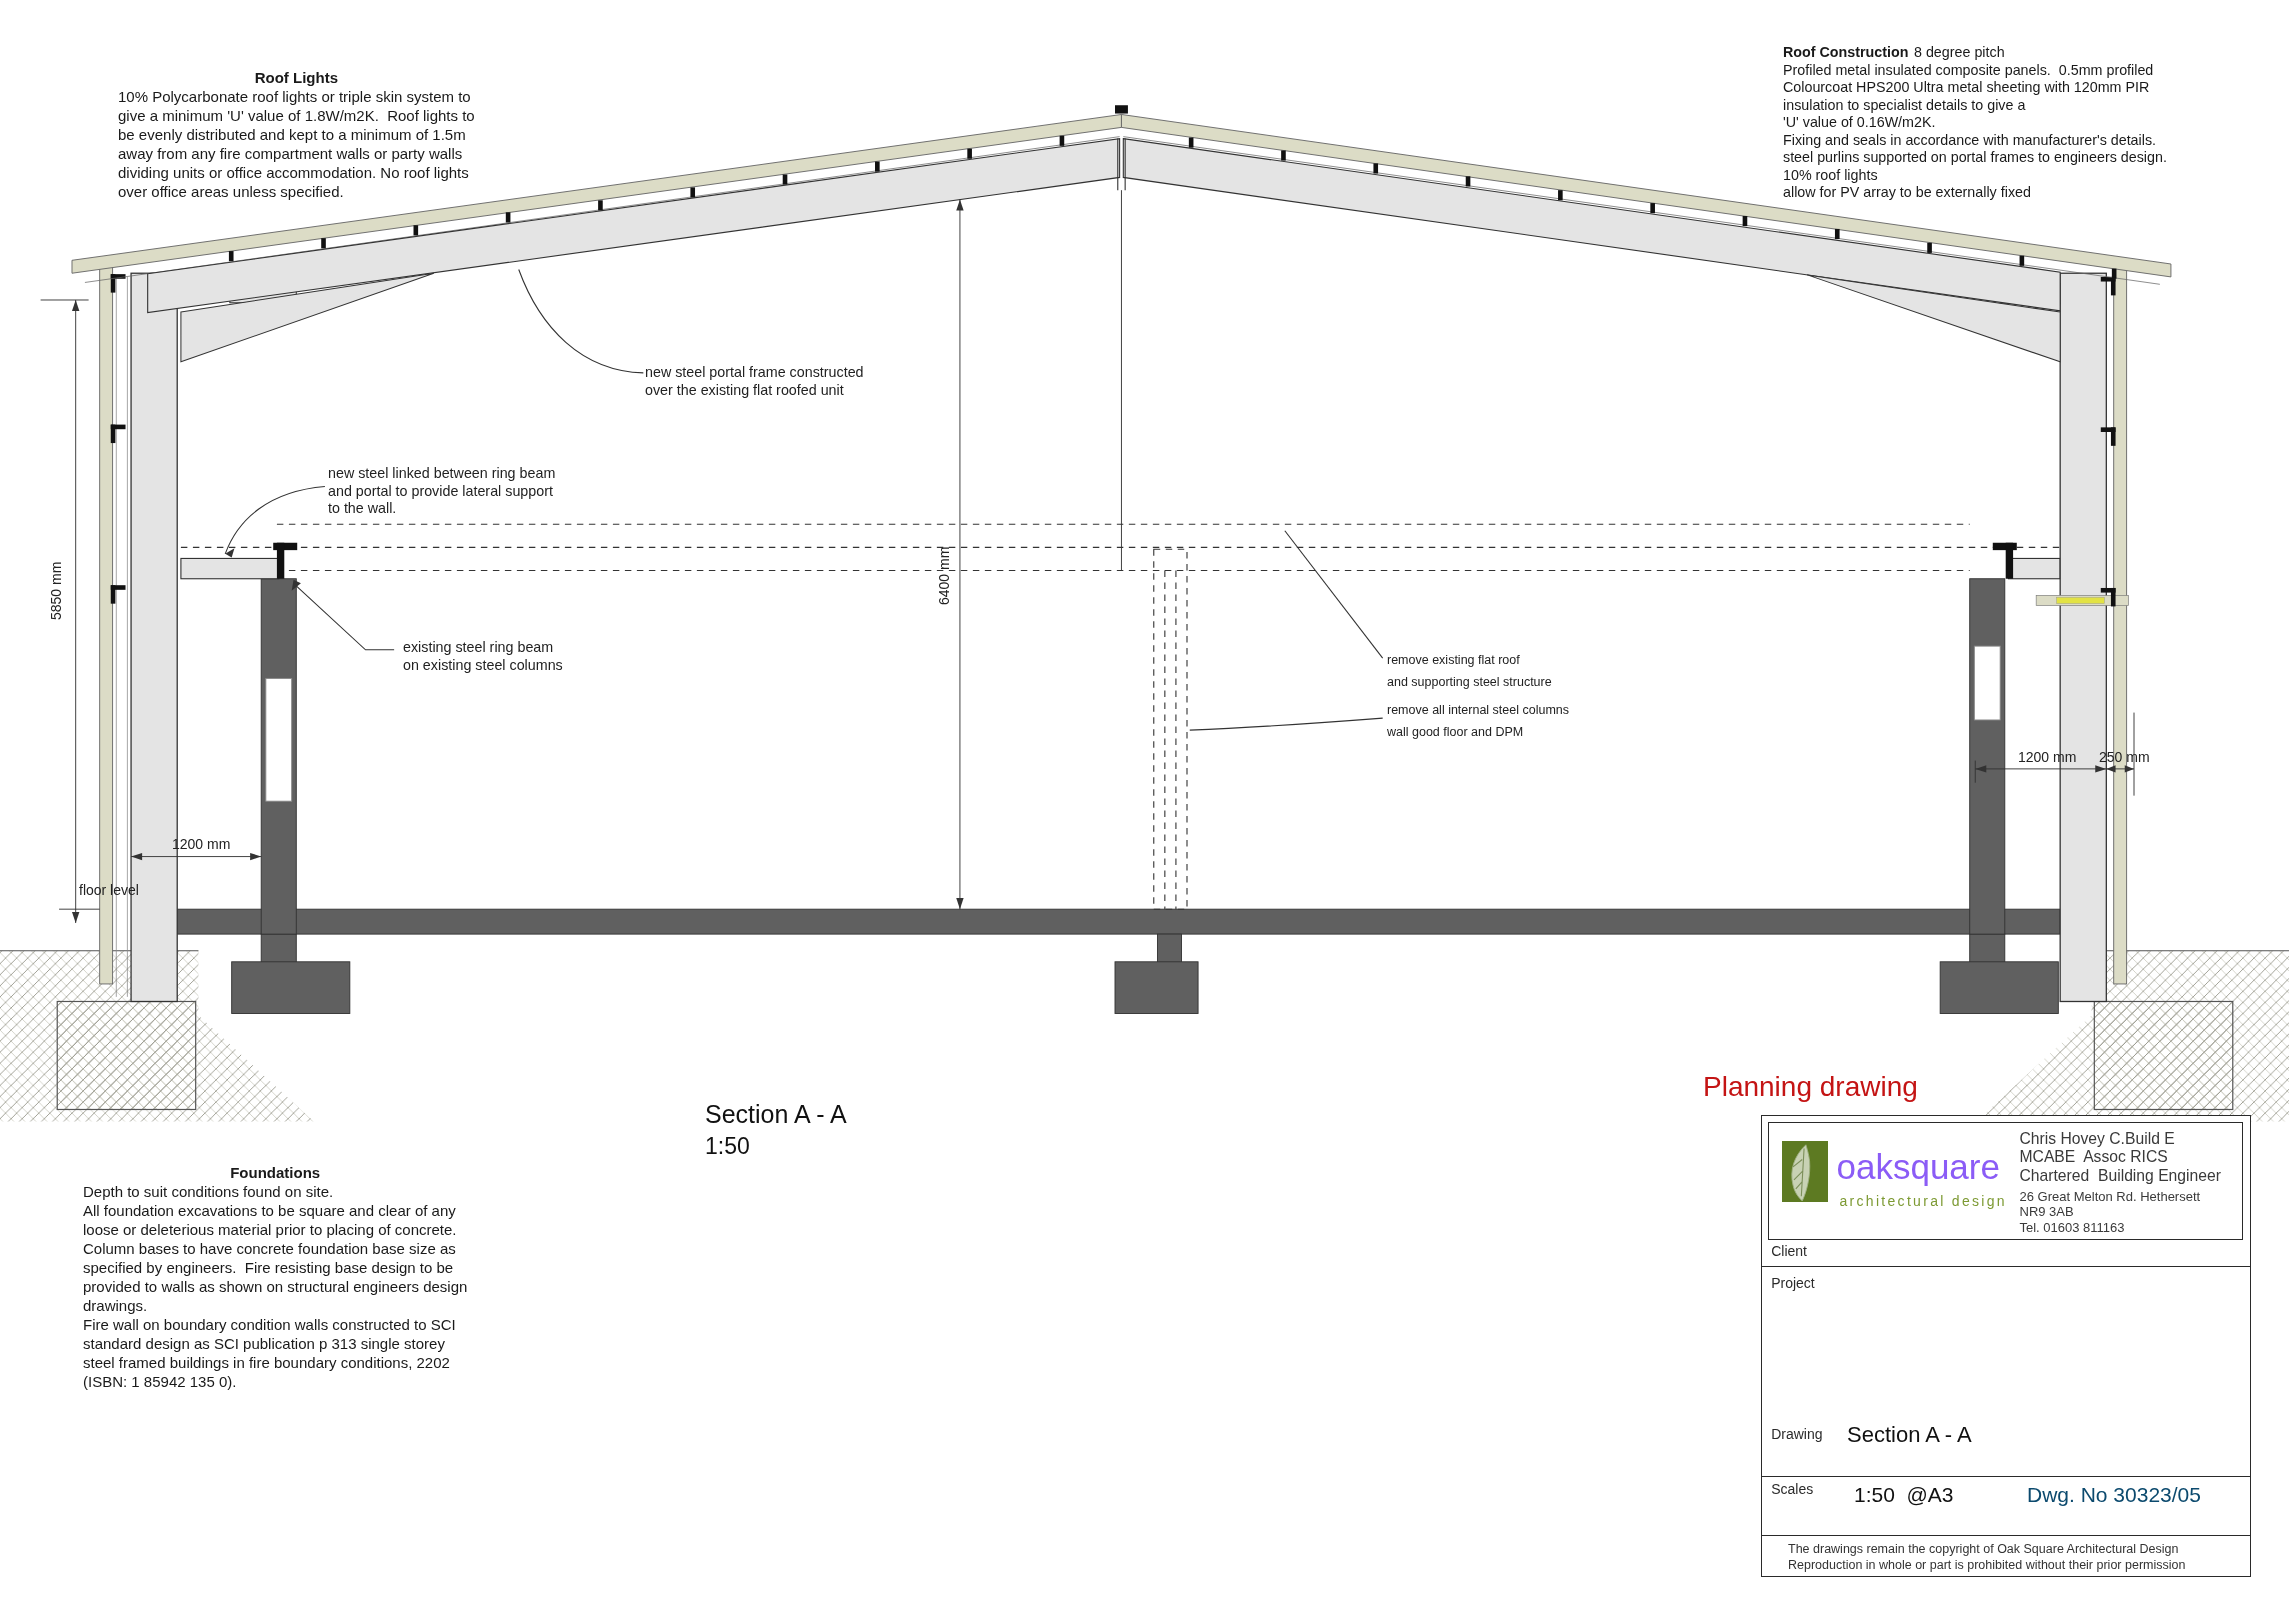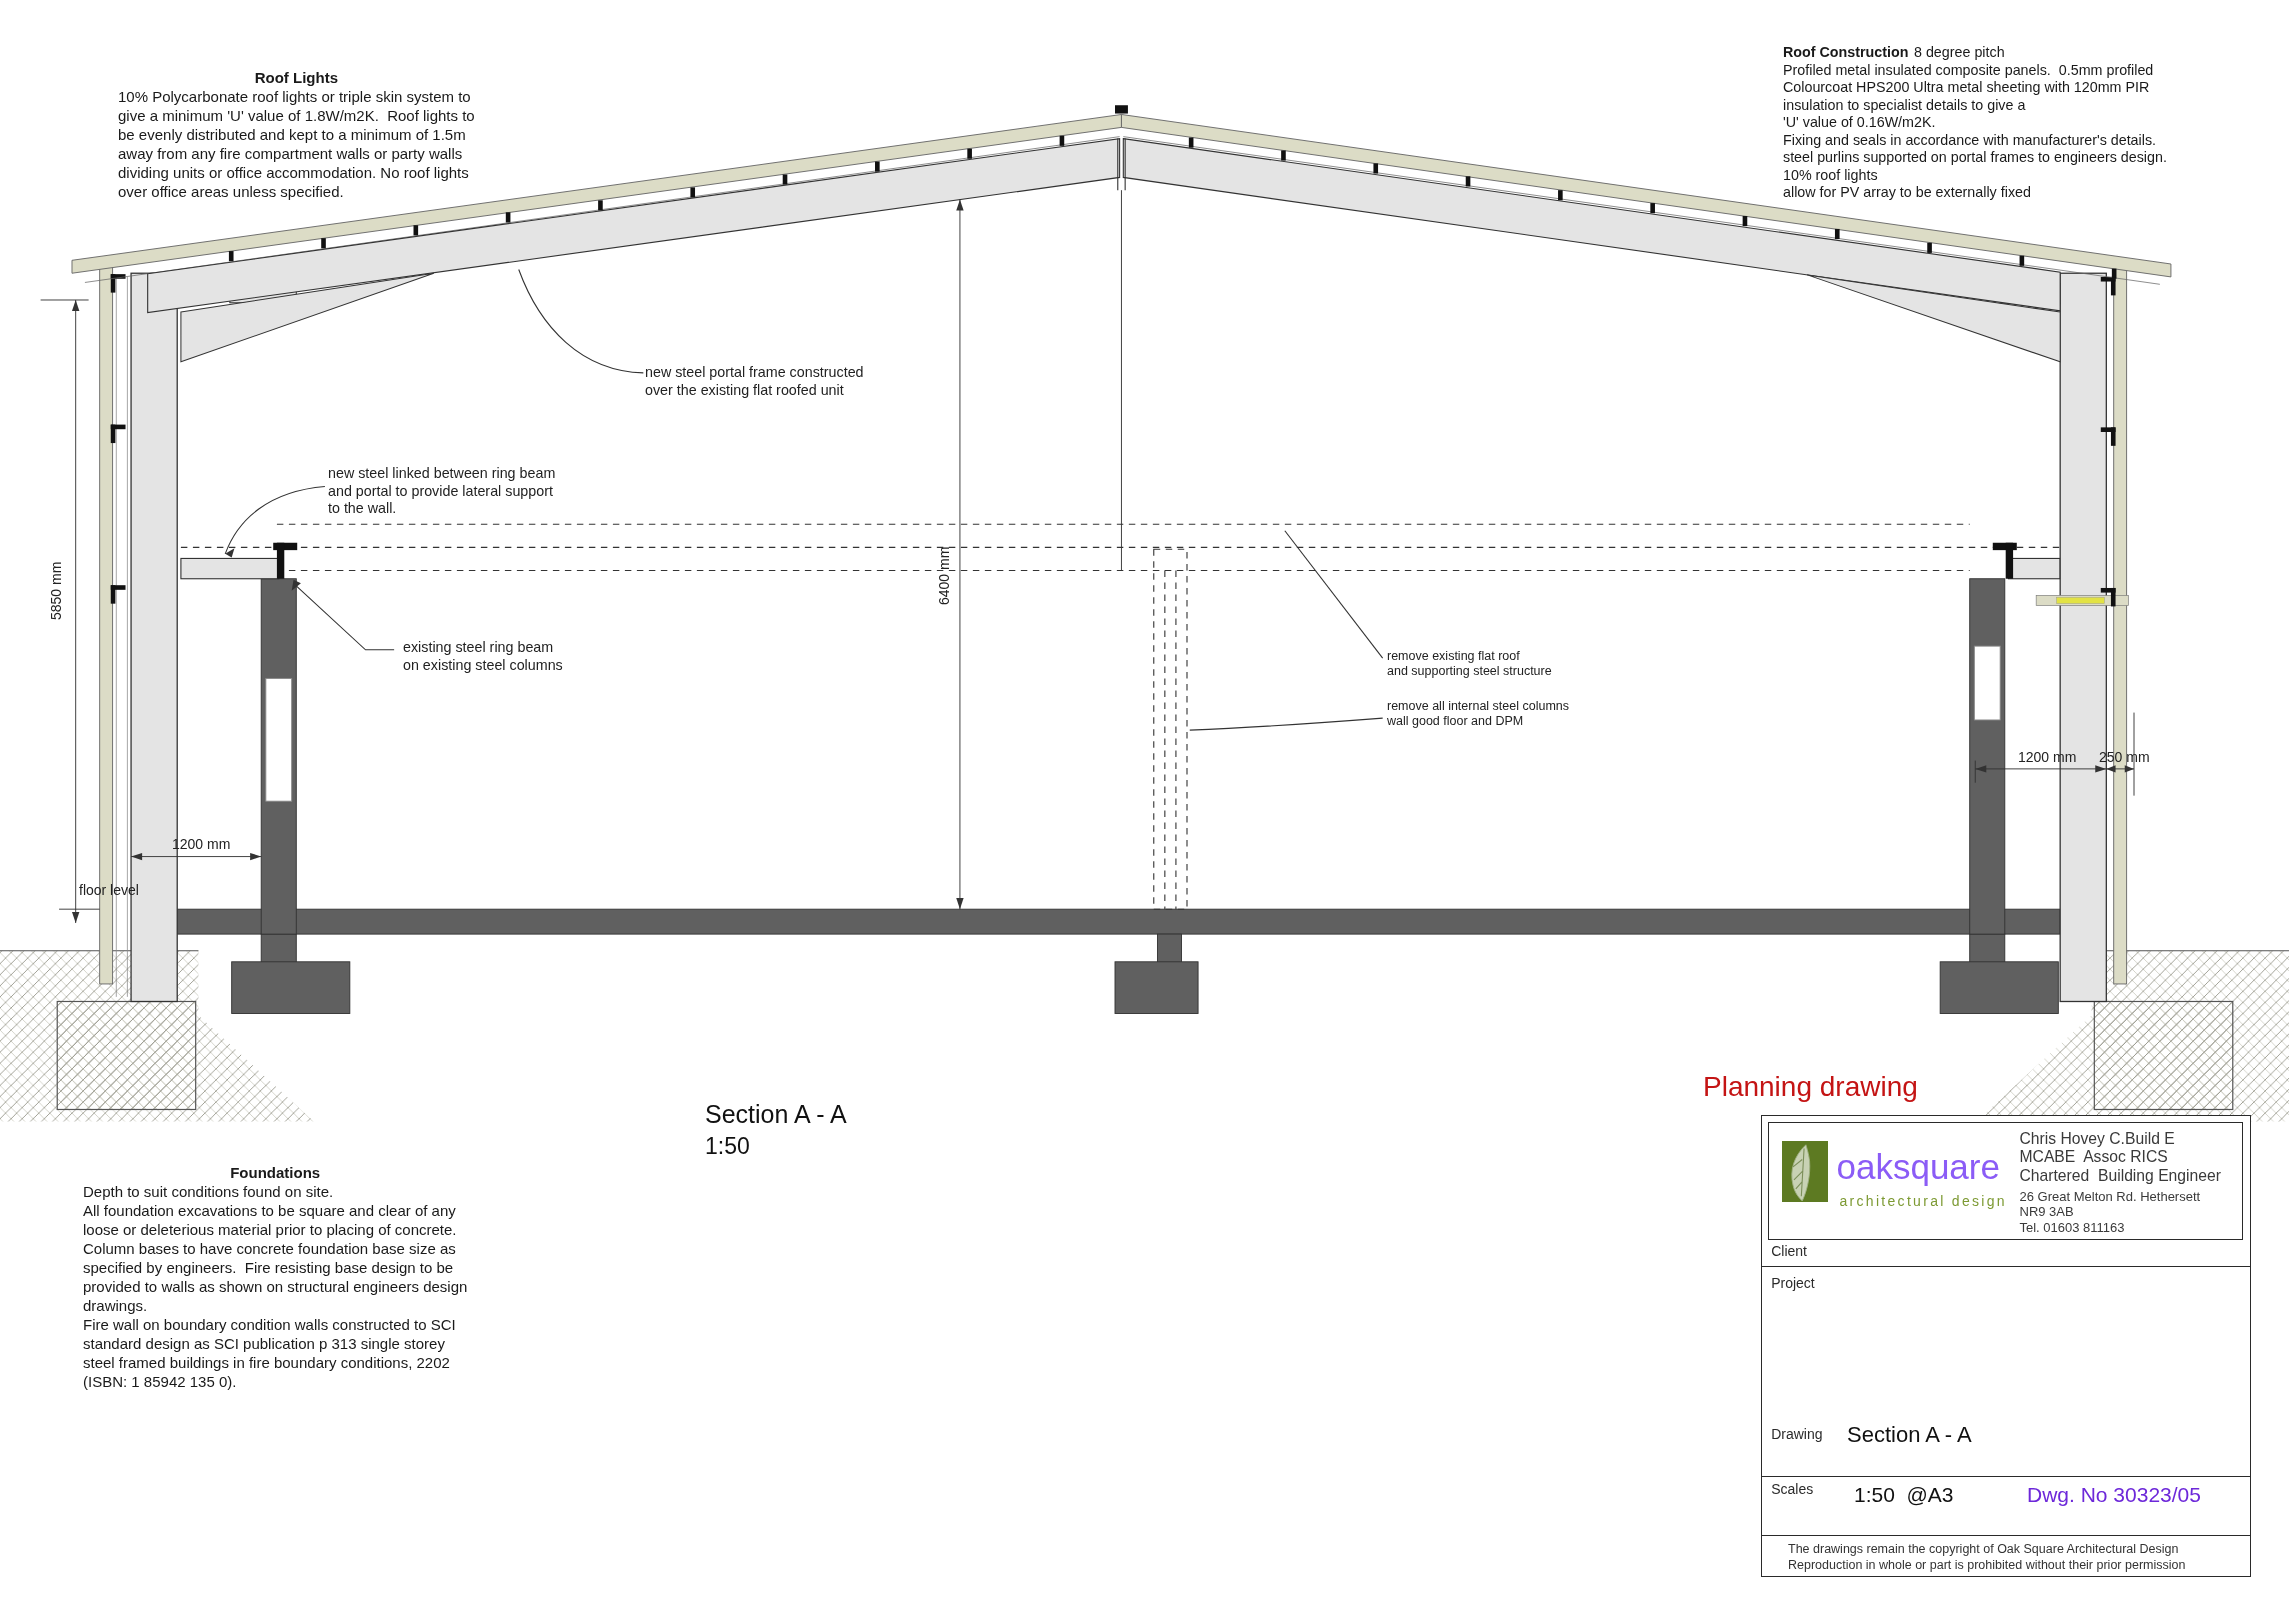--- a/index.html
+++ b/index.html
@@ -5,21 +5,21 @@
   html,body{margin:0;padding:0;background:#fff;}
   .sheet{position:relative;width:2290px;height:1619px;background:#fff;
          font-family:"Liberation Sans",sans-serif;overflow:hidden;}
   svg{position:absolute;left:0;top:0;}
   .note{position:absolute;color:#1a1a1a;}
   .note .t{font-weight:bold;white-space:pre;text-align:center;}
   .note .b{white-space:pre;}
   .n-big{font-size:15px;line-height:19px;}
   .n-mid{font-size:14.3px;line-height:17.5px;}
   .ann{position:absolute;font-size:14.3px;line-height:17.5px;color:#222;white-space:pre;}
-  .ann.sm{font-size:12.5px;line-height:15px;}
+  .ann.sm{font-size:12.5px;line-height:22px;}
   .dim{position:absolute;font-size:14px;color:#222;white-space:pre;}
   .vdim{transform:rotate(-90deg);transform-origin:0 0;}
   .seclabel{position:absolute;color:#111;}
   .seclabel .s1{font-size:25px;}
   .seclabel .s2{font-size:23px;margin-top:3.7px;}
   .planning{position:absolute;font-size:28px;}
   
   .tb{position:absolute;left:1761px;top:1115px;width:490px;height:462px;
       border:1.8px solid #2a2a2a;background:#fff;box-sizing:border-box;color:#2b2b2b;}
   .tb *{box-sizing:border-box;}
@@ -28,21 +28,21 @@
   .tb .logo-sq{left:13px;top:18.5px;width:46px;height:61px;}
   .tb .logo-name{left:68px;top:24px;font-size:35px;letter-spacing:0px;}
   .tb .logo-tag{left:71px;top:70px;font-size:14px;letter-spacing:2.3px;}
   .tb .eng{left:251px;top:7.4px;font-size:15.7px;line-height:18.5px;white-space:pre;color:#3a3a3a;}
   .tb .addr{left:251px;top:66px;font-size:13px;line-height:15.7px;white-space:pre;color:#3a3a3a;}
   .tb .line{left:0;right:0;height:0;border-top:1.4px solid #2a2a2a;}
   .tb .lab{font-size:14px;}
   .tb .proj{left:81px;top:162px;font-size:22px;line-height:25px;white-space:pre;color:#111;}
   .tb .drawval{left:85px;top:306px;font-size:22px;color:#111;white-space:pre;}
   .tb .scaleval{left:92px;top:367px;font-size:21px;color:#111;white-space:pre;}
-  .tb .dwgno{left:265px;top:367px;font-size:21px;color:#6d28d9;white-space:pre;}
+  .tb .dwgno{left:265px;top:367px;font-size:21px;color:#0c4a6e;white-space:pre;}
   .tb .copy{left:26px;top:426px;font-size:12.5px;line-height:15.7px;white-space:pre;color:#333;}
 </style>
 </head>
 <body>
 
 <div class="sheet">
 
   <svg width="2290" height="1619" viewBox="0 0 2481 1754">
     <defs>
       <pattern id="gh" width="12" height="12" patternUnits="userSpaceOnUse">

